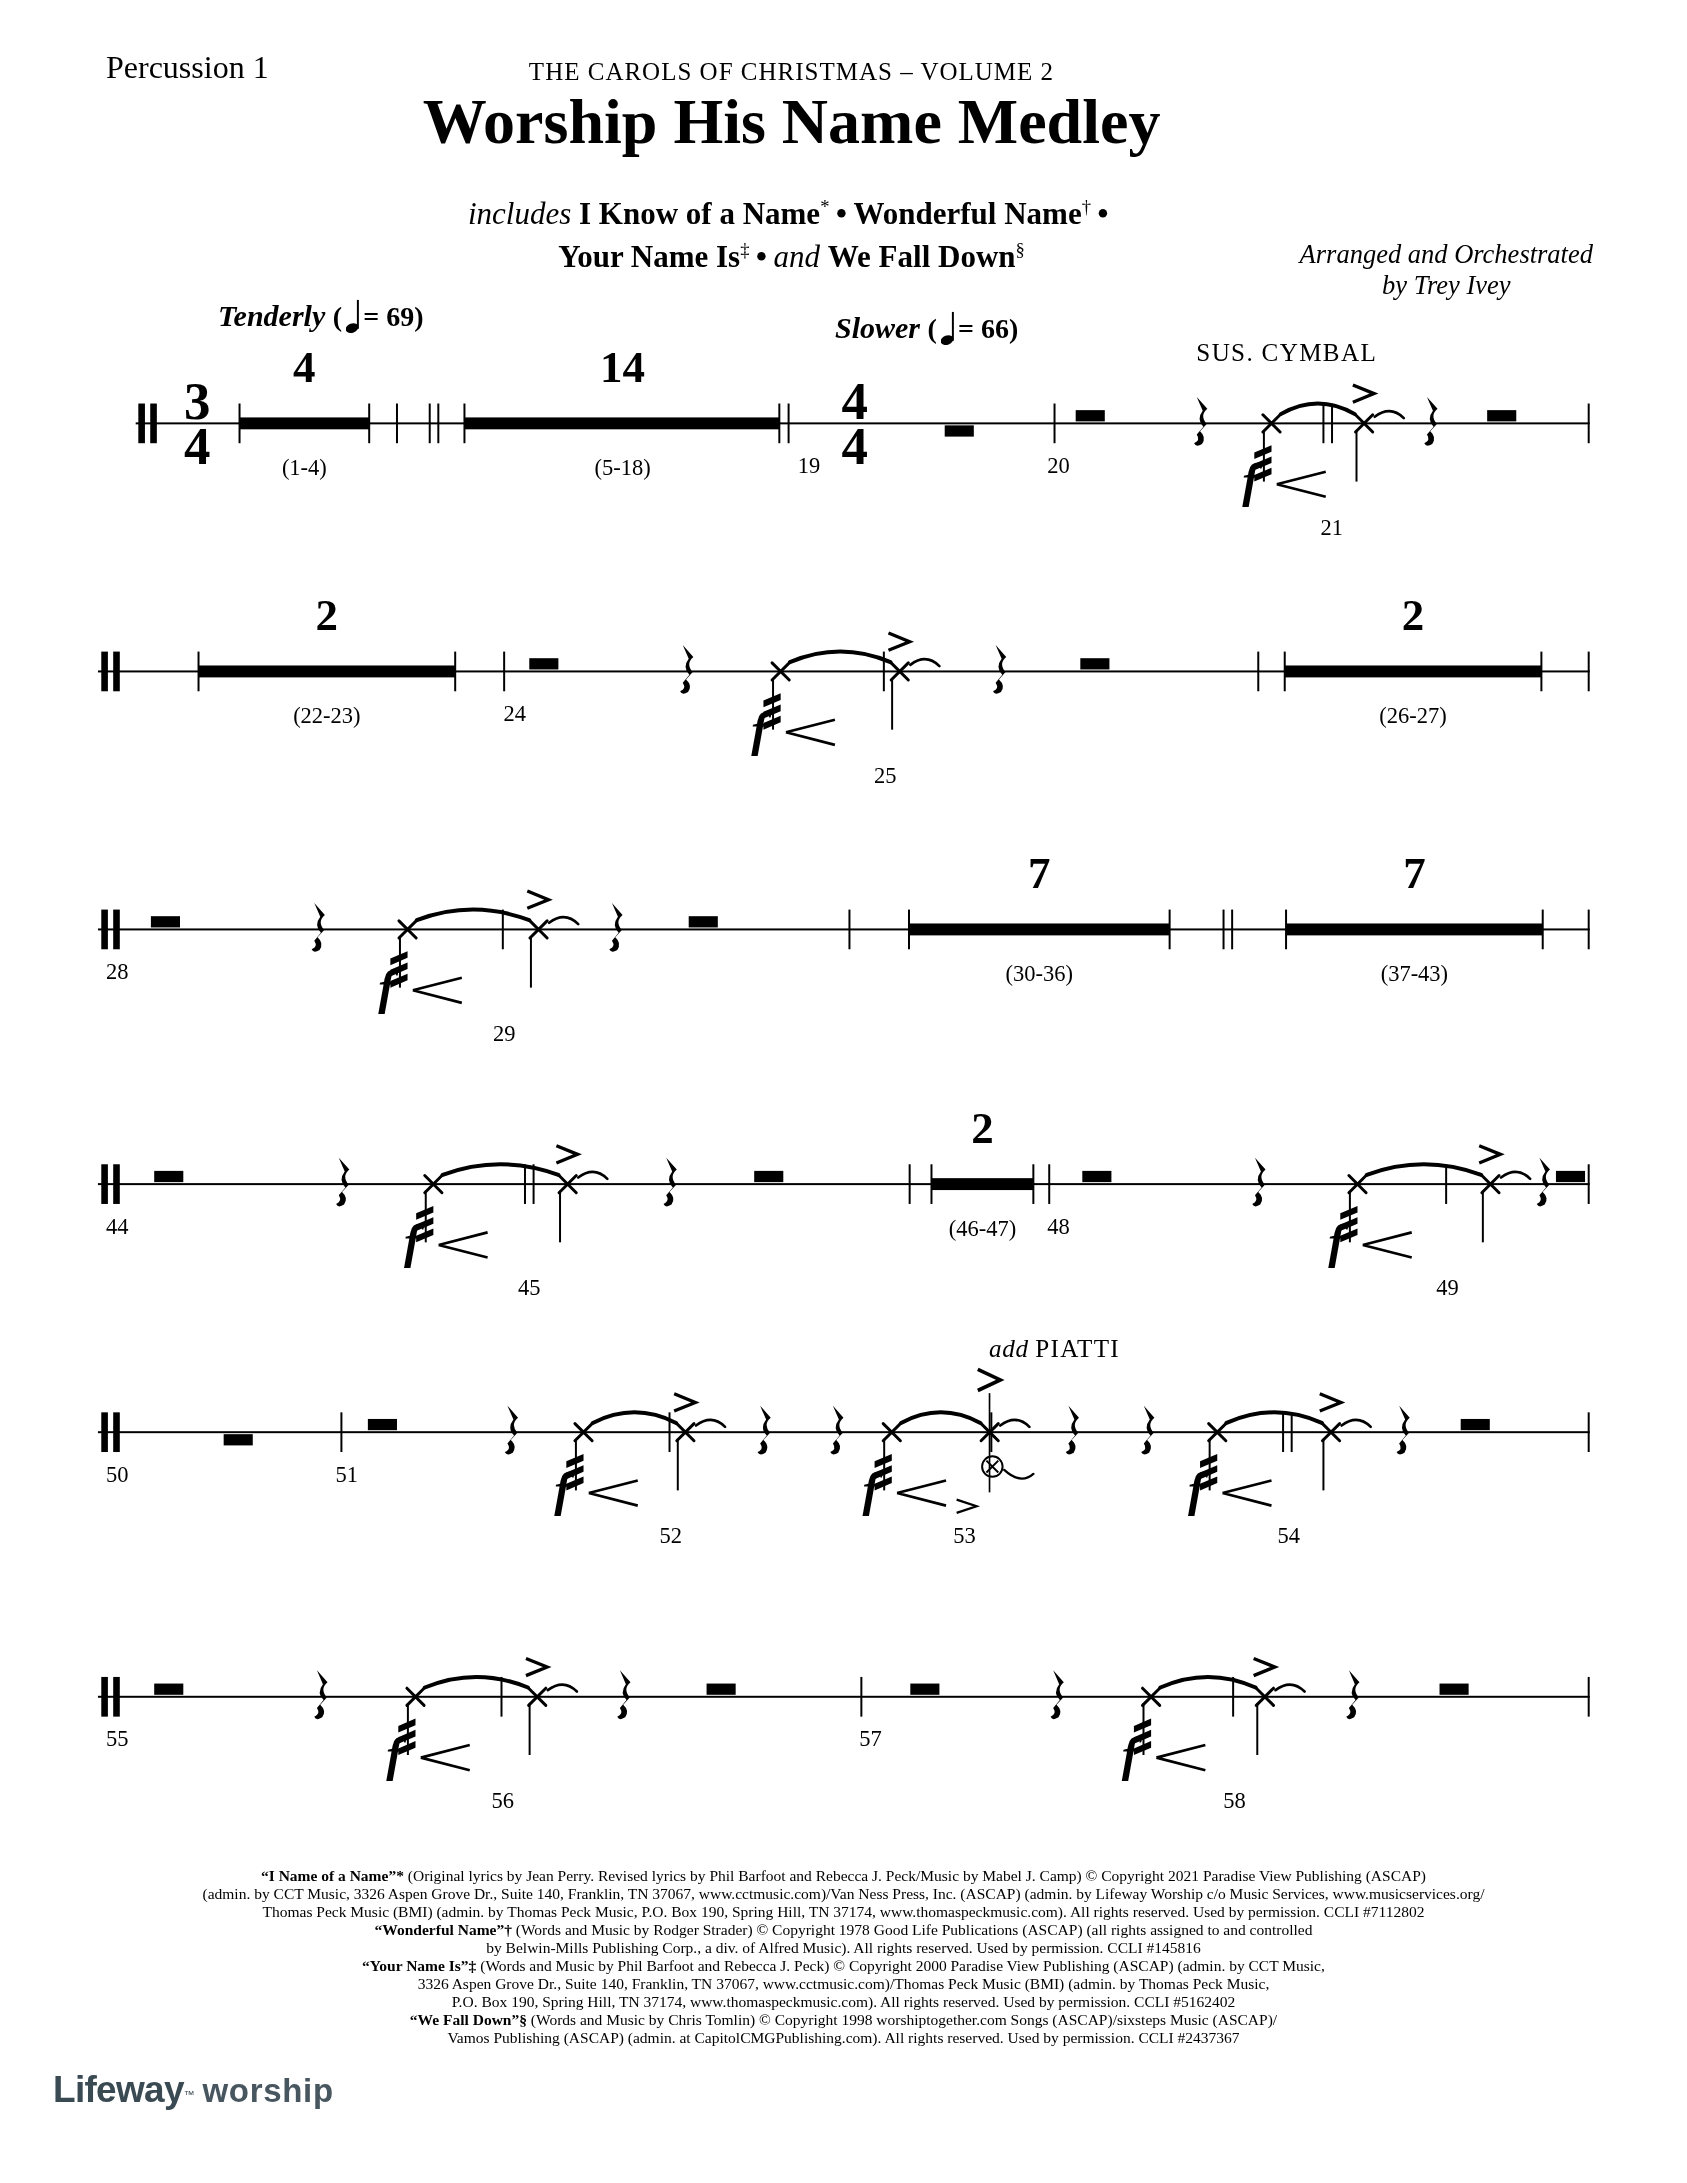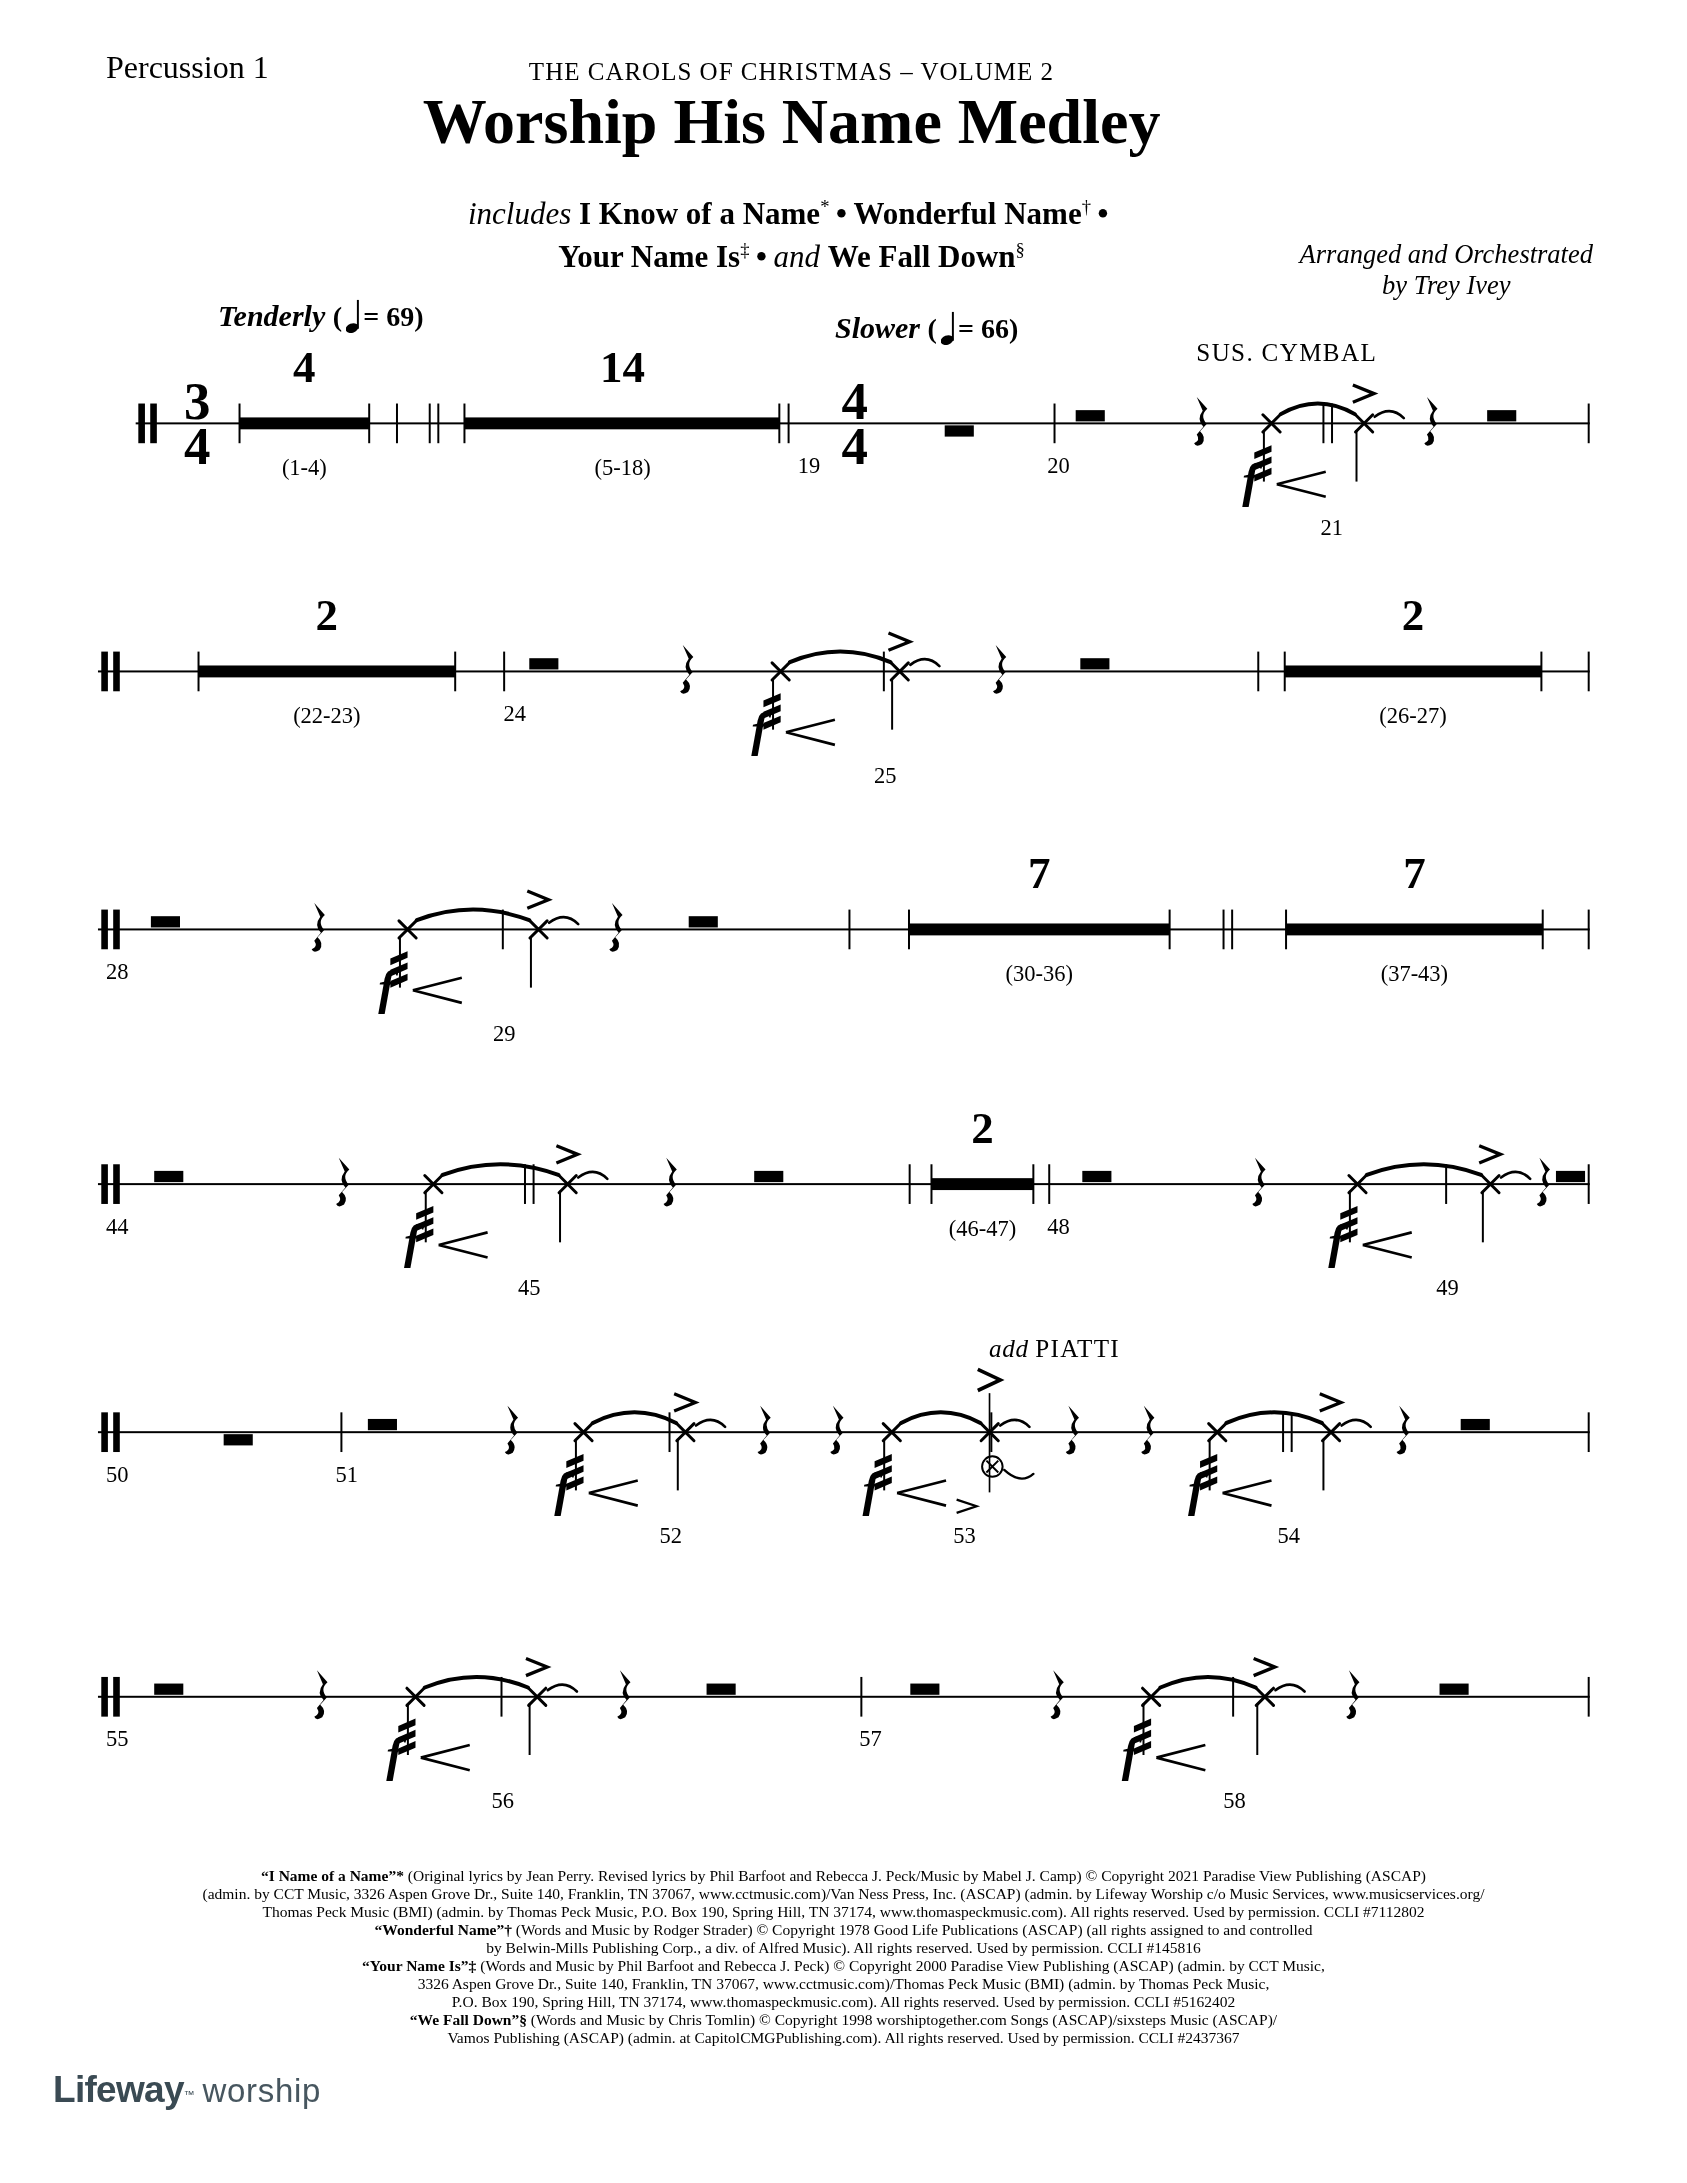--- a/index.html
+++ b/index.html
@@ -35,21 +35,21 @@
   .susit{font-style:italic;letter-spacing:1px;}
   .tie{stroke:#000;stroke-width:6;fill:none;stroke-linecap:round;}
   .lv{stroke:#000;stroke-width:4;fill:none;stroke-linecap:round;}
   .hp{stroke:#000;stroke-width:4;fill:none;stroke-linecap:butt;}
   .acc{stroke:#000;stroke-width:5;fill:none;}
   #footer{left:0;top:1867px;width:1687px;text-align:center;font-size:15.5px;line-height:18px;}
   #footer b{font-weight:bold;}
   #logo{left:53px;top:2069px;color:#3a4a53;font-family:"Liberation Sans",sans-serif;white-space:nowrap;}
   .lw-brand{font-size:37px;font-weight:bold;letter-spacing:-0.7px;}
   .lw-tm{font-size:10.6px;vertical-align:4px;}
-  .lw-word{font-size:33px;font-weight:normal;margin-left:8px;letter-spacing:0.7px;color:#47565f;}
+  .lw-word{font-size:33px;font-weight:bold;margin-left:8px;letter-spacing:0.7px;color:#47565f;}
 </style>
 </head>
 <body>
 
 <div id="page">
 
   <div class="abs" id="instrument">Percussion 1</div>
   <div class="abs center-block" id="series">THE CAROLS OF CHRISTMAS – VOLUME 2</div>
   <div class="abs center-block" id="title">Worship His Name Medley</div>
 

